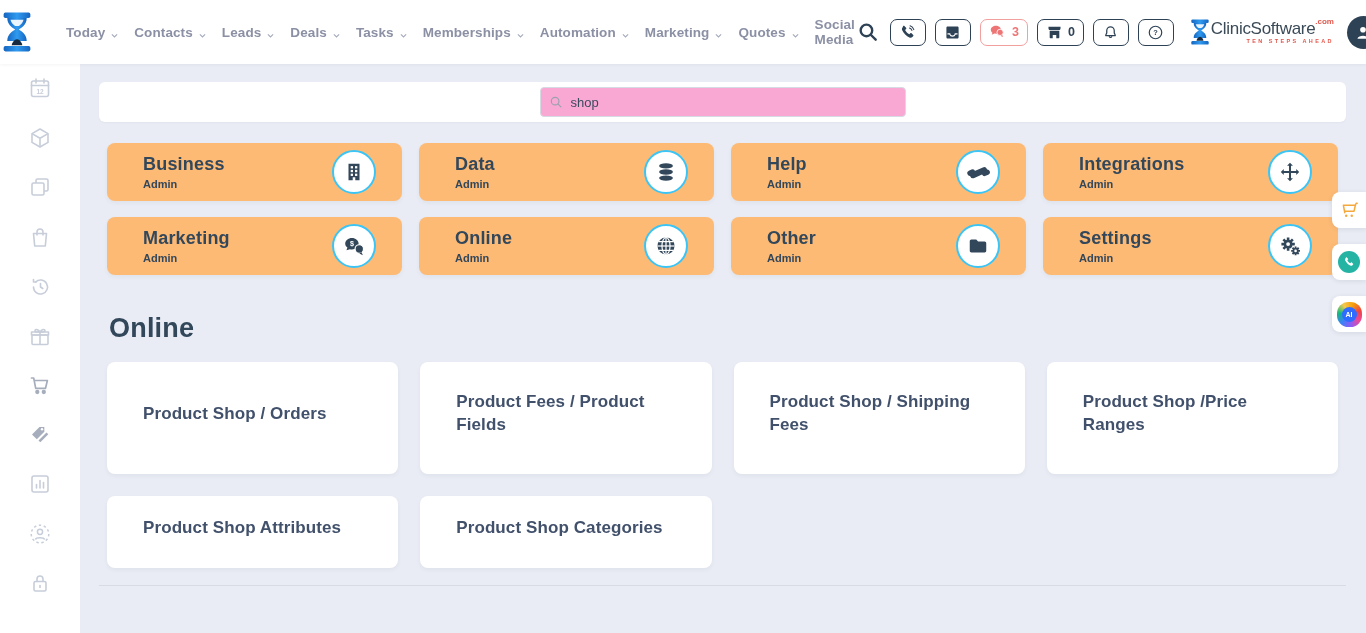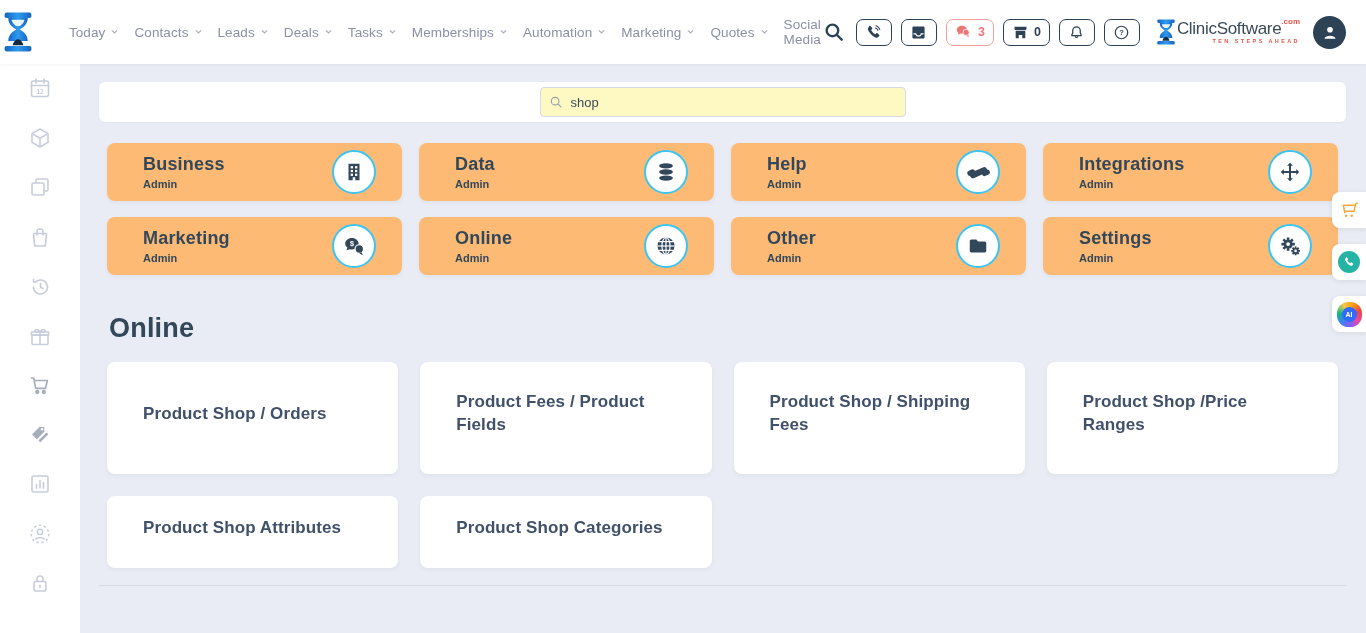--- a/index.html
+++ b/index.html
@@ -5,22 +5,22 @@
   * { margin:0; padding:0; box-sizing:border-box; }
   html,body { width:1366px; height:633px; overflow:hidden;
     font-family:"Liberation Sans", sans-serif; background:#e9ecf4; }
 
   
   .header { position:fixed; top:0; left:0; width:1366px; height:64px;
     background:#fff; display:flex; align-items:center; z-index:50;
     box-shadow:0 1px 3px rgba(30,40,70,.05); }
   .logo-box { width:80px; display:flex; justify-content:center; align-items:center; cursor:pointer; }
   .main-nav { display:flex; align-items:center; gap:15px; margin-left:32px; }
-  .nav-item { display:flex; align-items:flex-start; gap:5px; cursor:pointer;
-    color:#8b90a4; font-size:13.5px; font-weight:normal; letter-spacing:.1px; }
+  .nav-item { display:flex; align-items:flex-end; gap:5px; cursor:pointer;
+    color:#8b90a4; font-size:13.5px; font-weight:bold; letter-spacing:.1px; }
   .nav-item svg { margin-top:2px; }
   .header-right { margin-left:auto; display:flex; align-items:center; gap:9px; padding-right:20px; }
   .icon-btn-plain { width:26px; height:26px; display:flex; align-items:center; justify-content:center; cursor:pointer; }
   .icon-btn { height:27px; min-width:36px; padding:0 8px; background:#fff;
     border:1.6px solid #2e4256; border-radius:7px; display:flex; align-items:center;
     justify-content:center; gap:5px; cursor:pointer; }
   .icon-btn .count { font-size:12.5px; font-weight:bold; color:#2e4256; }
   .icon-btn.alert { border-color:#f2a09e; }
   .icon-btn.alert .count { color:#ee7576; }
   .brand { display:flex; align-items:center; margin-left:6px; }
@@ -38,21 +38,21 @@
     display:flex; flex-direction:column; align-items:center; padding-top:12px; gap:25.5px; z-index:40; }
   .side-item { width:24px; height:24px; cursor:pointer; display:flex; align-items:center; justify-content:center; }
 
   
   .main { position:absolute; top:64px; left:80px; width:1286px; height:569px; padding:18px 20px 0 19px; }
   .search-bar { background:#fff; border-radius:6px; height:40px; display:flex;
     align-items:center; justify-content:center; box-shadow:0 1px 2px rgba(30,40,70,.04); }
   .search-field { position:relative; width:366px; height:30px; }
   .search-field input { width:100%; height:100%; border:1px solid #d6dae2; border-radius:4px;
     padding:0 10px 0 30px; font-size:13px; color:#3c4a5e; outline:none;
-    font-family:"Liberation Sans", sans-serif; background:#fef9c3; }
+    font-family:"Liberation Sans", sans-serif; background:#f9a8d4; }
   .search-field .mag { position:absolute; left:9px; top:8px; pointer-events:none; }
 
   .category-grid { display:grid; grid-template-columns:repeat(4,1fr); gap:16px 17px; margin:21px 8px 0; }
   .cat-card { background:#fdba74; border-radius:8px; height:58px; display:flex; align-items:center;
     padding:0 26px 0 36px; cursor:pointer; box-shadow:0 2px 4px rgba(40,50,80,.05); }
   .cat-text { display:flex; flex-direction:column; gap:3px; }
   .cat-title { font-size:18px; font-weight:bold; color:#33475b; letter-spacing:.2px; }
   .cat-sub { font-size:11px; font-weight:bold; color:#33475b; }
   .cat-circle { margin-left:auto; width:44px; height:44px; border-radius:50%;
     border:2px solid #3bc5f6; display:flex; align-items:center; justify-content:center; background:#fff; }

